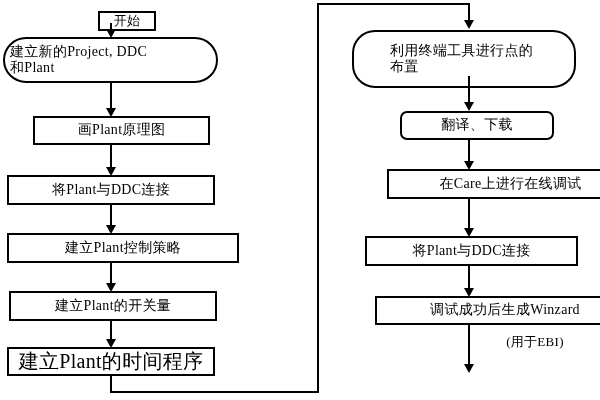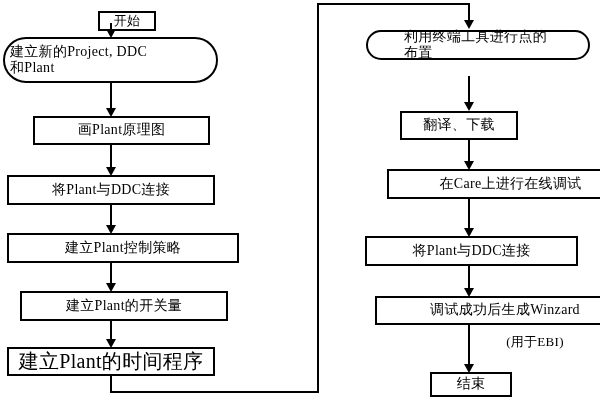--- a/index.html
+++ b/index.html
@@ -76,36 +76,35 @@
 
   <div class="node align-left" style="left:3px;   top:37px;  width:215px; height:46px; font-size:14px;">建立新的Project, DDC
 和Plant</div>
 
   <div class="node" style="left:33px;  top:116px; width:177px; height:29px; font-size:14px;">画Plant原理图</div>
 
   <div class="node" style="left:7px;   top:175px; width:208px; height:30px; font-size:14px;">将Plant与DDC连接</div>
 
   <div class="node" style="left:7px;   top:233px; width:232px; height:30px; font-size:14px;">建立Plant控制策略</div>
 
-  <div class="node" style="left:20px;   top:291px; width:208px; height:30px; font-size:14px;">建立Plant的开关量</div>
+  <div class="node" style="left:9px;   top:291px; width:208px; height:30px; font-size:14px;">建立Plant的开关量</div>
 
   <div class="node" style="left:7px;   top:347px; width:208px; height:29px; font-size:20px;">建立Plant的时间程序</div>
 
-  <div class="node align-left" style="left:366px; top:30px;  width:224px; height:30px; font-size:14px;padding-left:36px;">利用终端工具进行点的
+  <div class="node align-left" style="left:352px; top:30px;  width:224px; height:58px; font-size:14px;padding-left:36px;">利用终端工具进行点的
 布置</div>
 
-  <div class="node" style="left:400px; top:111px; width:118px; height:29px; font-size:14px;">翻译、下载</div>
+  <div class="node" style="left:400px; top:111px; width:154px; height:29px; font-size:14px;border-radius:7px;">翻译、下载</div>
 
   <div class="node" style="left:345px; top:169px; width:247px; height:30px; font-size:14px;margin-left:42px;">在Care上进行在线调试</div>
 
   <div class="node" style="left:365px; top:236px; width:213px; height:30px; font-size:14px;">将Plant与DDC连接</div>
 
   <div class="node" style="left:338px; top:296px; width:260px; height:29px; font-size:14px;margin-left:37px;">调试成功后生成Winzard</div>
 
-  <div class="node" style="left:430px; top:372px; width:82px;  height:25px; font-size:14px;">结束</div>
 
   <div class="freetext" style="left:489px; top:332px; width:92px; height:20px; font-size:13px;">(用于EBI)</div>
 
   <div class="vline" style="left:110px; top:23px; height:9px;"></div>
   <div class="arrowhead" style="left:106px; top:29px;"></div>
 
   <div class="vline" style="left:110px; top:83px; height:26px;"></div>
   <div class="arrowhead" style="left:106px; top:108px;"></div>
 
   <div class="vline" style="left:110px; top:145px; height:24px;"></div>

